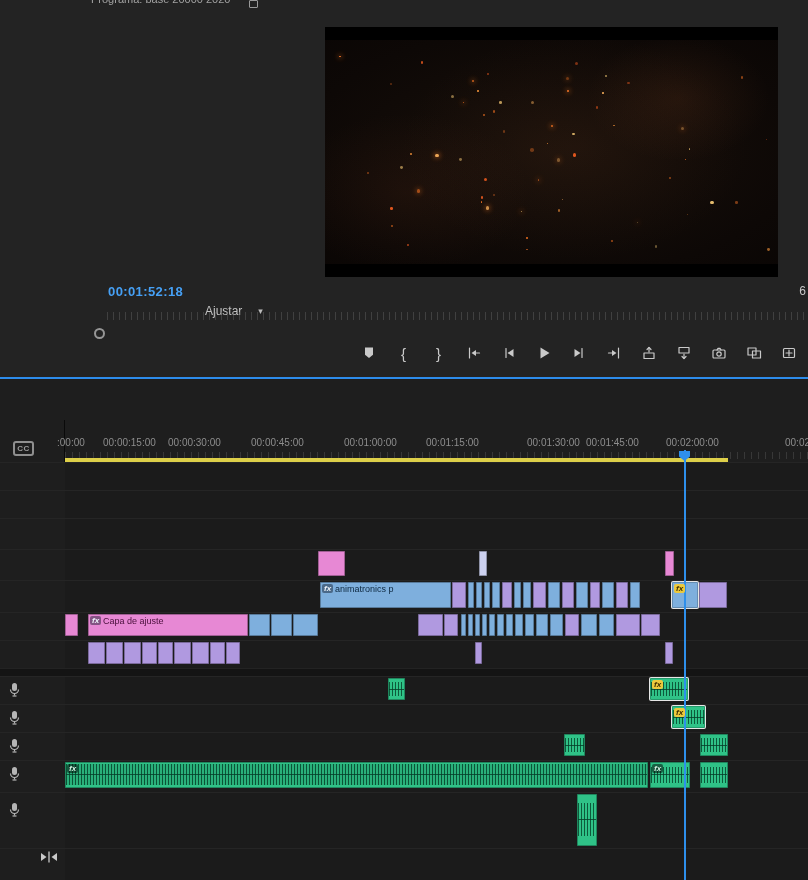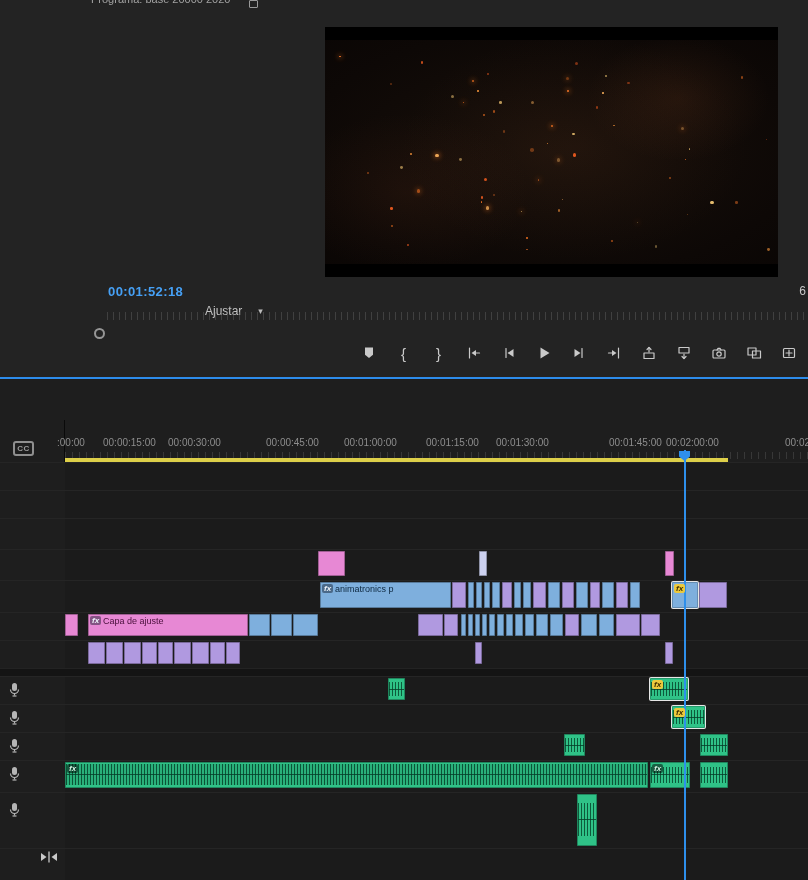--- a/index.html
+++ b/index.html
@@ -246,25 +246,25 @@
   <div class="focus-line"></div>
 
   <div class="tl-headcol"></div>
   <div class="tl-ticks"></div>
   <div class="work-bar" style="left: 65px; width: 663px;"></div>
 
   <div id="tl-dyn" style="position:absolute;inset:0;">
       <div class="ruler-label" style="left: 57px;">:00:00</div>
       <div class="ruler-label" style="left: 103px; text-align: center;">00:00:15:00</div>
       <div class="ruler-label" style="left: 168px;">00:00:30:00</div>
-      <div class="ruler-label" style="left: 266px;">00:00:45:00</div>
+      <div class="ruler-label" style="left: 251px;">00:00:45:00</div>
       <div class="ruler-label" style="left: 344px;">00:01:00:00</div>
       <div class="ruler-label" style="left: 426px;">00:01:15:00</div>
-      <div class="ruler-label" style="left: 496px;">00:01:30:00</div>
-      <div class="ruler-label" style="left: 609px;">00:01:45:00</div>
+      <div class="ruler-label" style="left: 527px;">00:01:30:00</div>
+      <div class="ruler-label" style="left: 586px;">00:01:45:00</div>
       <div class="ruler-label" style="left: 666px;">00:02:00:00</div>
       <div class="ruler-label" style="left: 785px;">00:02</div>
       <div class="track-row" style="top: 462px; height: 28px;"></div>
       <div class="track-head" style="top: 462px; height: 28px;"></div>
       <div class="track-row" style="top: 490px; height: 28px;"></div>
       <div class="track-head" style="top: 490px; height: 28px;"></div>
       <div class="track-row" style="top: 518px; height: 31px;"></div>
       <div class="track-head" style="top: 518px; height: 31px;"></div>
       <div class="track-row" style="top: 549px; height: 31px;"></div>
       <div class="track-head" style="top: 549px; height: 31px;"></div>

